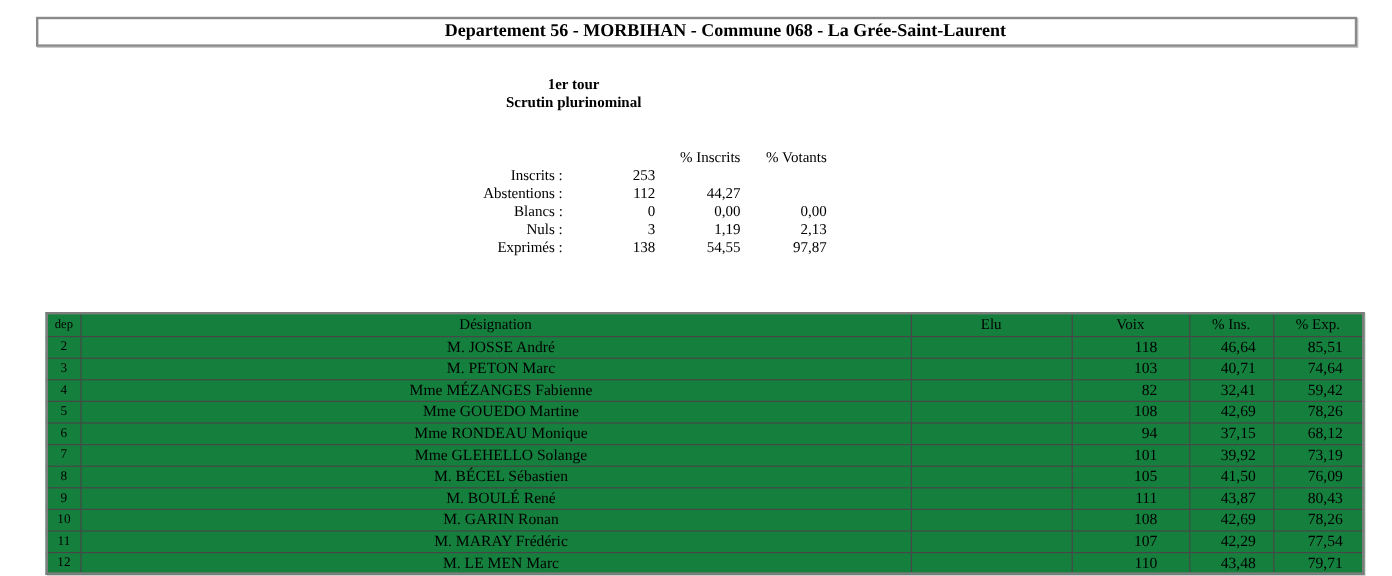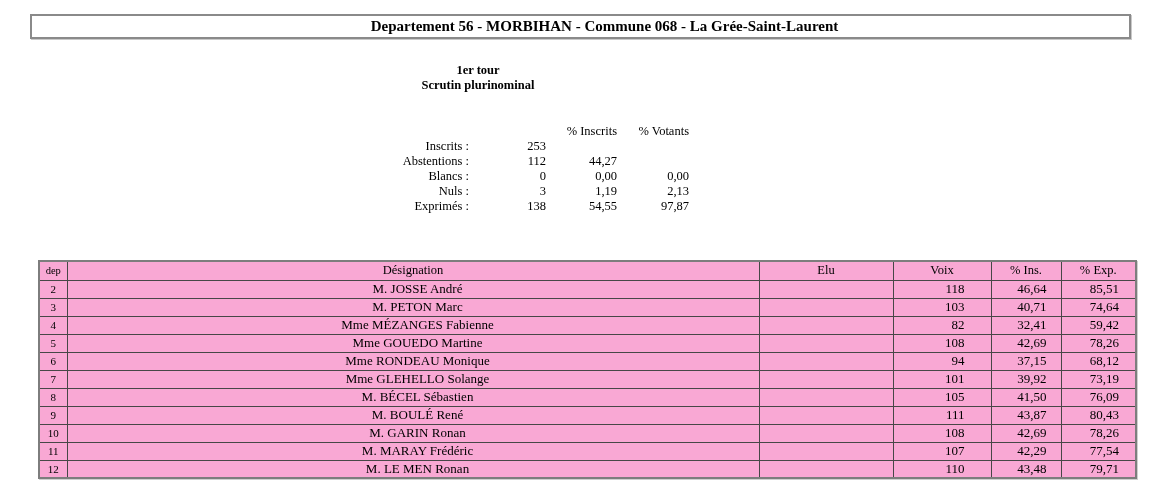--- a/index.html
+++ b/index.html
@@ -50,21 +50,21 @@
   .summary .c-vot     { width: 72px;  text-align: right; }
   
   .results {
     position: absolute;
     left: 38px; top: 260px;
   }
   table {
     border-collapse: collapse;
     table-layout: fixed;
     width: 1097px;
-    background: #f9a8d4;
+    background: #15803d;
   }
   th, td {
     border: 1px solid #474747;
     overflow: hidden;
     white-space: nowrap;
     font-weight: normal;
   }
   table { border: 2px solid #7d7d7d; box-shadow: 1px 1px 0 #cfcfcf; }
   thead tr { height: 19px; }
   tbody tr { height: 18px; }
@@ -230,21 +230,21 @@
       <tr>
         <td class="c-dep">11</td>
         <td class="c-name">M. MARAY Frédéric</td>
         <td class="c-elu"></td>
         <td class="c-voix">107</td>
         <td class="c-pins">42,29</td>
         <td class="c-pexp">77,54</td>
       </tr>
       <tr>
         <td class="c-dep">12</td>
-        <td class="c-name">M. LE MEN Ronan</td>
+        <td class="c-name">M. LE MEN Marc</td>
         <td class="c-elu"></td>
         <td class="c-voix">110</td>
         <td class="c-pins">43,48</td>
         <td class="c-pexp">79,71</td>
       </tr>
     </tbody>
   </table>
 </div>
 
 </body></html>

